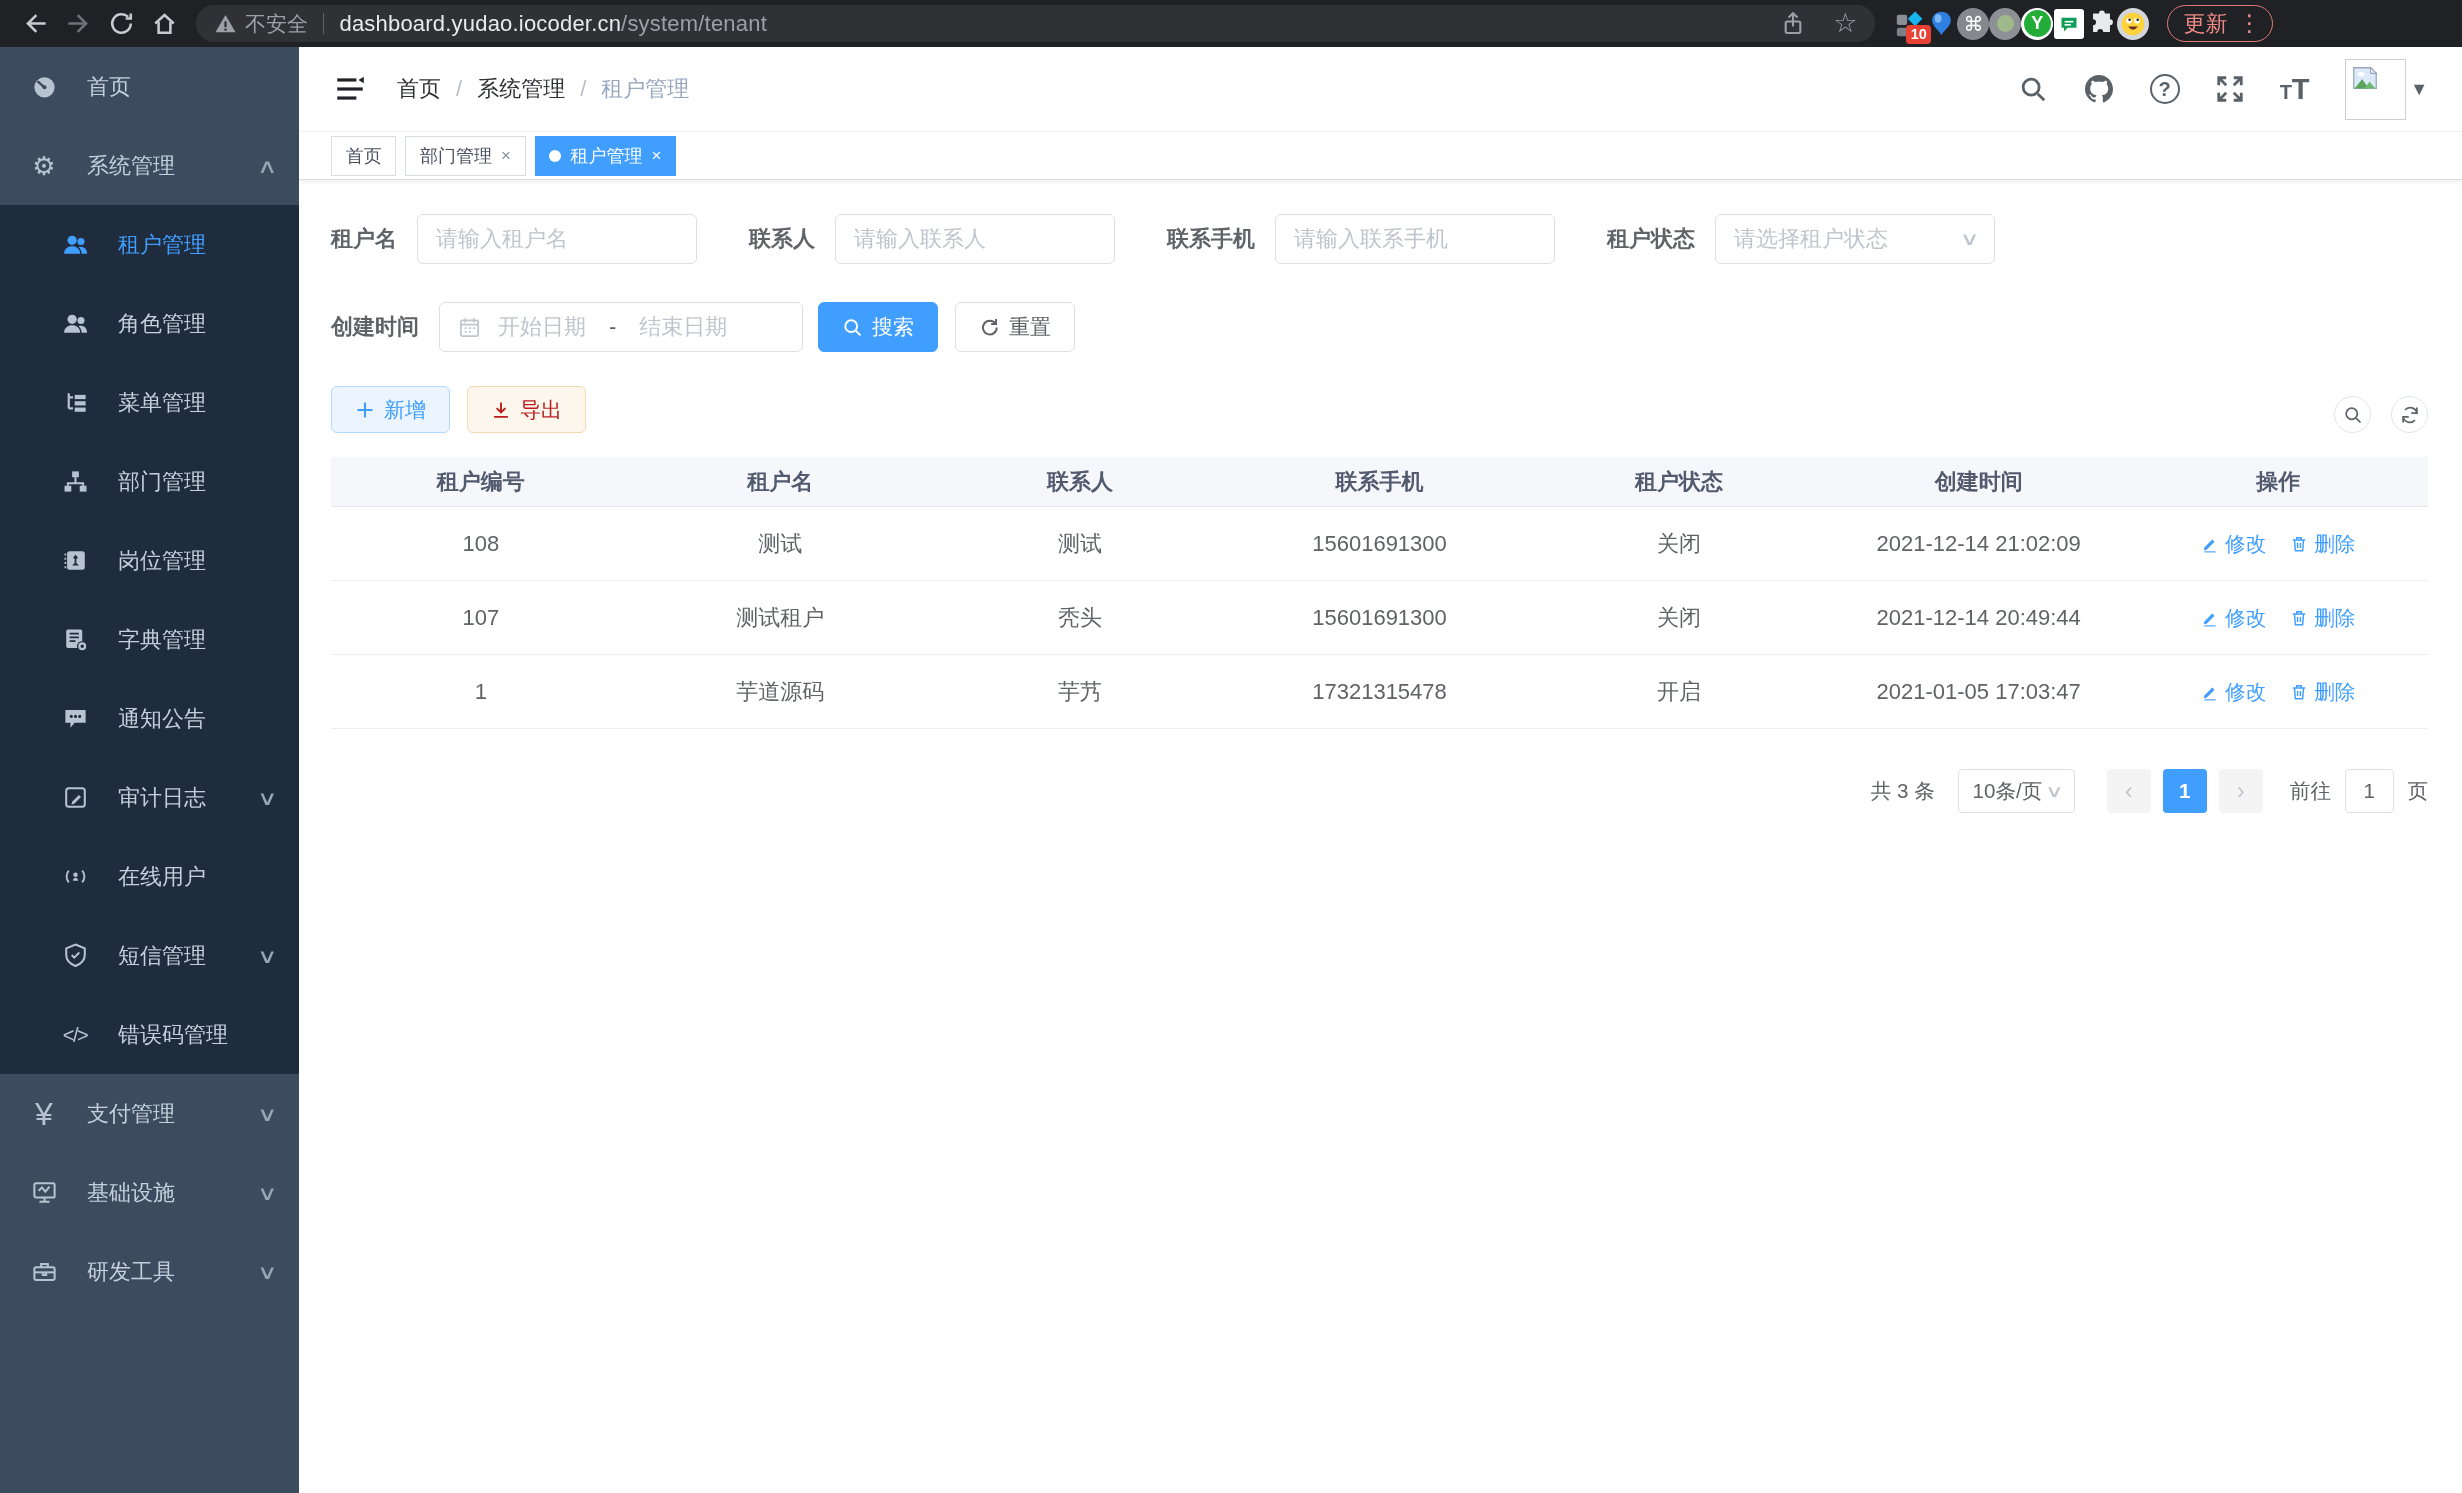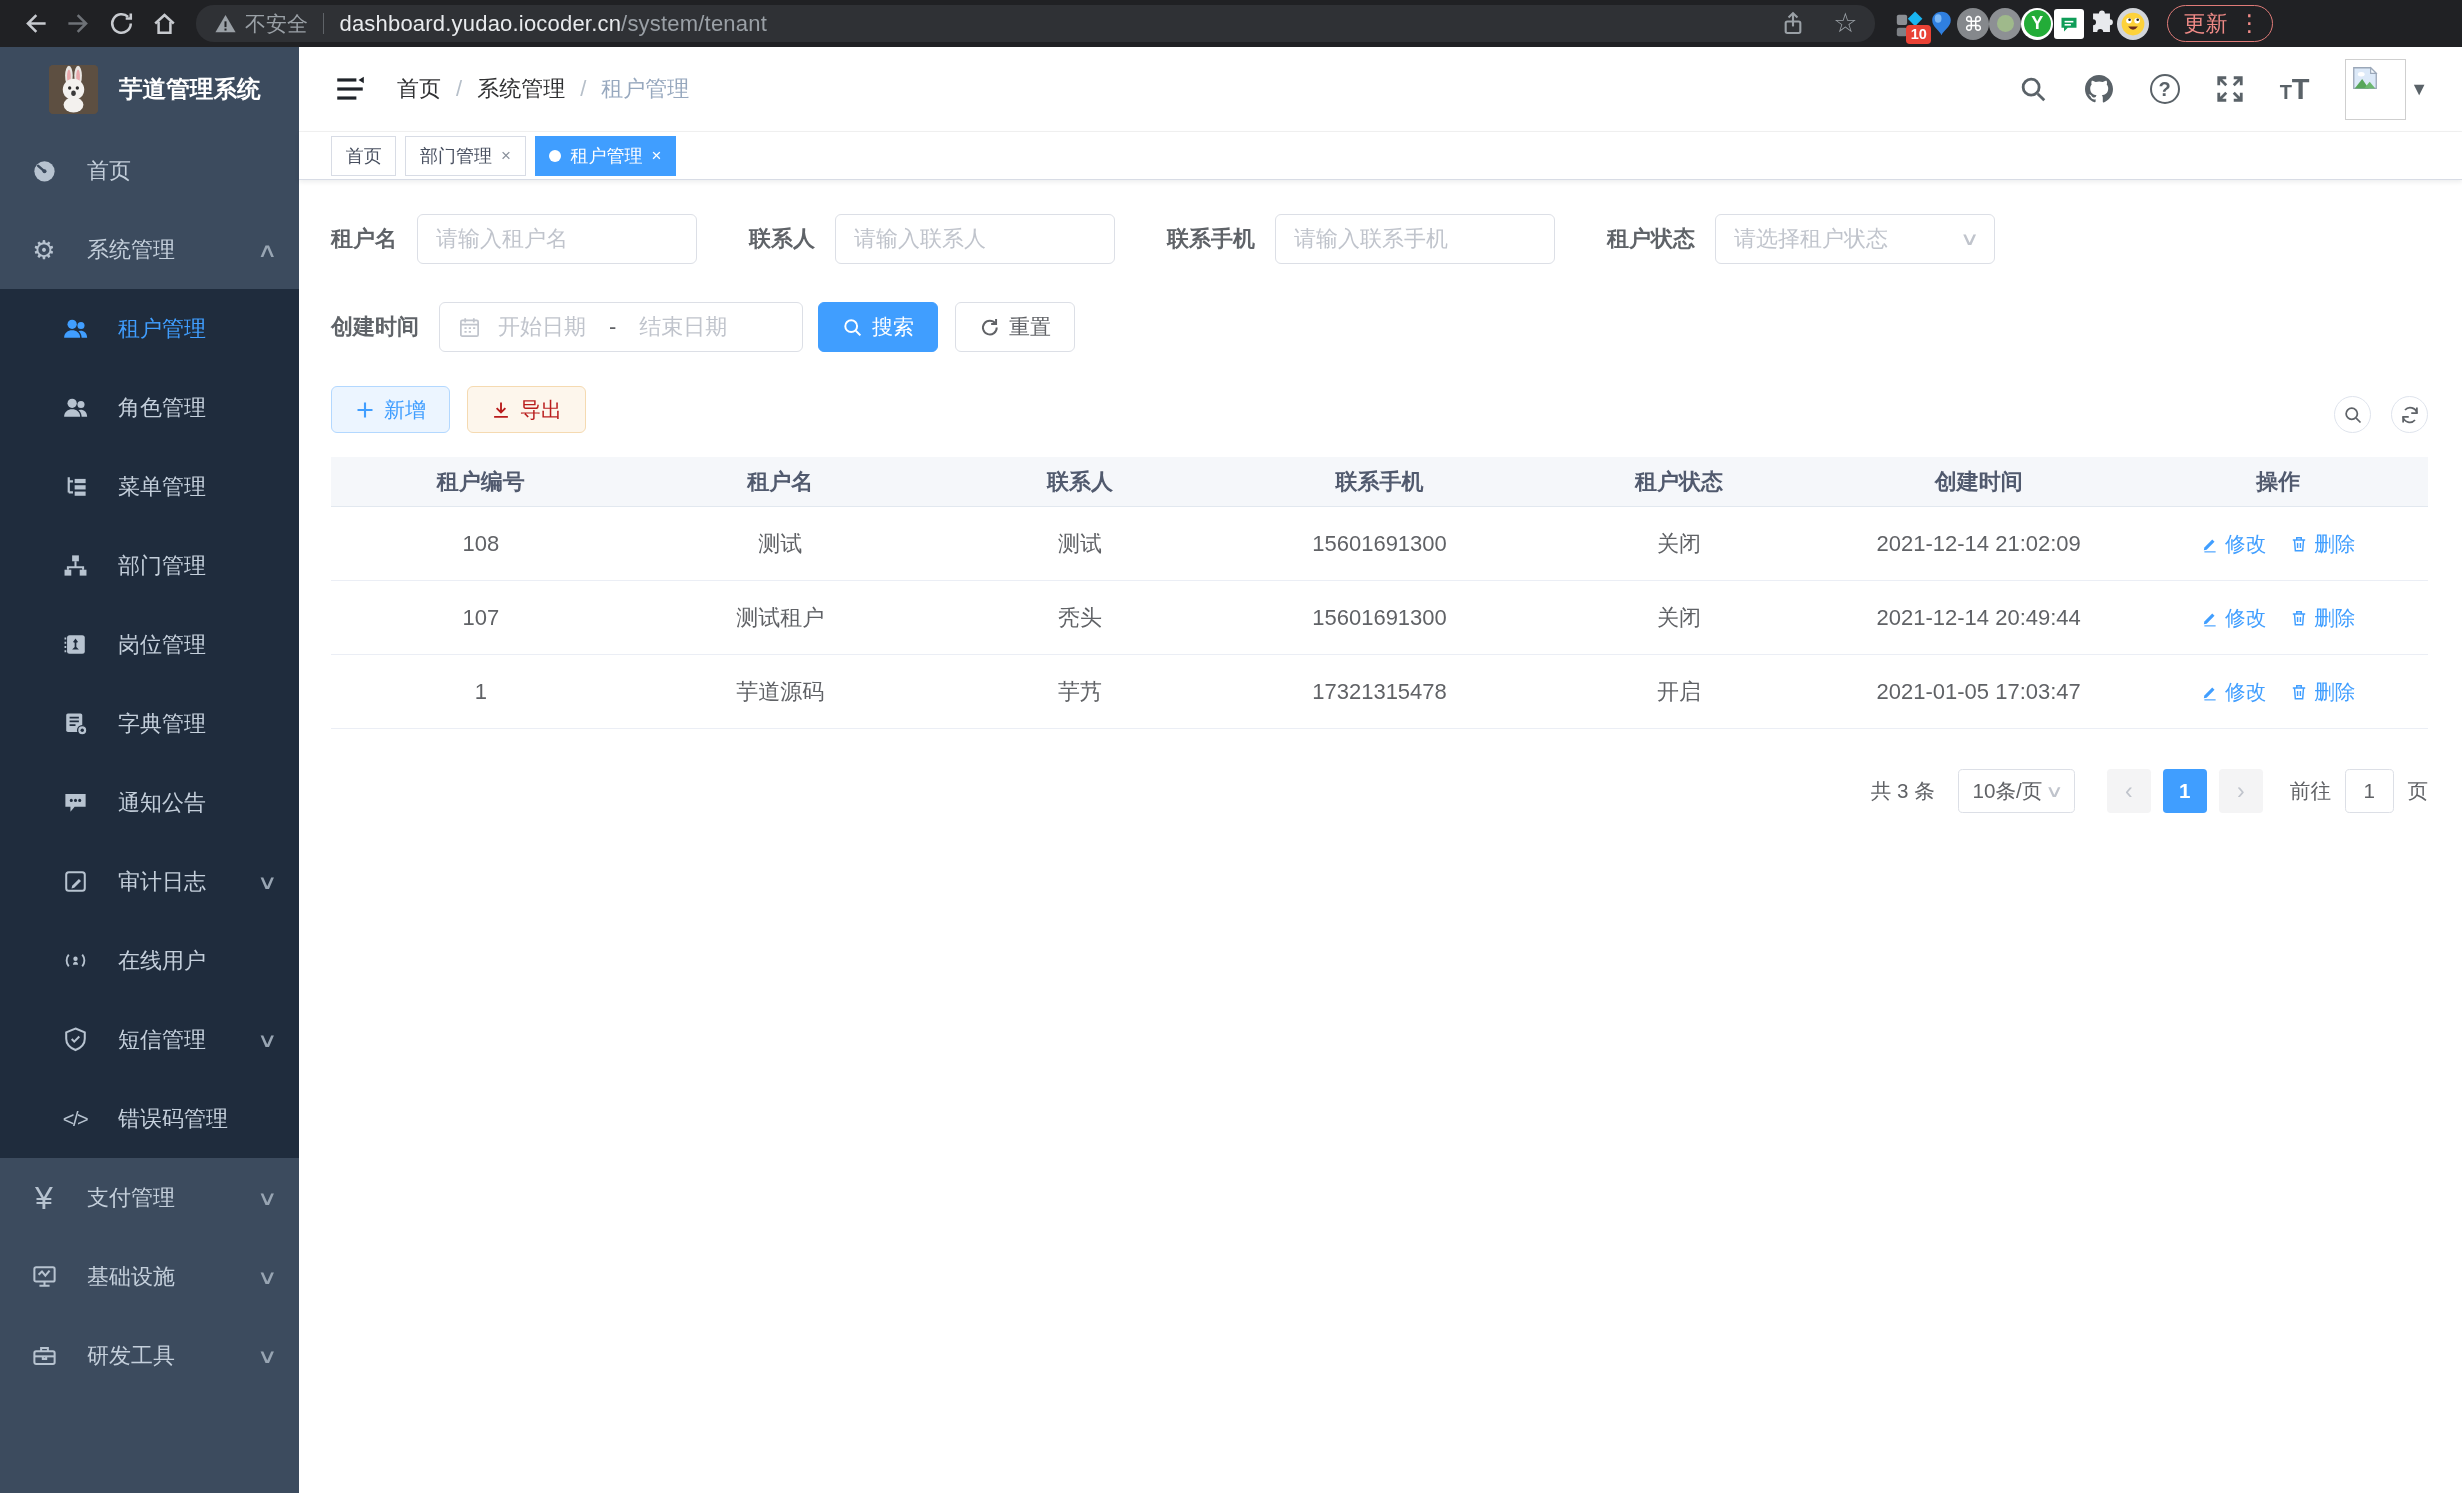--- a/index.html
+++ b/index.html
@@ -233,37 +233,20 @@
 
     <div class="update-pill">
       <span>更新</span>
       <span class="kebab">⋮</span>
     </div>
   </div>
 
   <div class="app">
 
     <div class="sidebar">
-      <div class="logo-row">
-        <span class="logo-img">
-          <svg class="ic" width="49" height="49" viewBox="0 0 64 64">
-              <rect width="64" height="64" fill="#5d4f41"></rect>
-              <ellipse cx="26" cy="14" rx="5" ry="13" fill="#e9e6e2"></ellipse>
-              <ellipse cx="38" cy="14" rx="5" ry="13" fill="#e9e6e2"></ellipse>
-              <ellipse cx="26" cy="15" rx="2.4" ry="9" fill="#e8a8ab"></ellipse>
-              <ellipse cx="38" cy="15" rx="2.4" ry="9" fill="#e8a8ab"></ellipse>
-              <circle cx="32" cy="32" r="14" fill="#f3f1ee"></circle>
-              <ellipse cx="32" cy="52" rx="13" ry="10" fill="#f3f1ee"></ellipse>
-              <circle cx="27" cy="30" r="2.2" fill="#2a2a2a"></circle>
-              <circle cx="37" cy="30" r="2.2" fill="#2a2a2a"></circle>
-              <ellipse cx="32" cy="37" rx="3" ry="3.6" fill="#3a3a3a"></ellipse>
-            </svg>
-        </span>
-        <span class="logo-title">芋道管理系统</span>
-      </div>
 
       <div class="menu-item">
         <span class="mi-icon">
           <svg class="ic" width="27" height="27" viewBox="0 0 32 32">
               <circle cx="16" cy="17" r="12" fill="currentColor"></circle>
               <line x1="16" y1="17" x2="8.5" y2="10.5" stroke="#3c4b5e" stroke-width="3" stroke-linecap="round"></line>
               <circle cx="16" cy="17" r="2.4" fill="#3c4b5e"></circle>
             </svg>
         </span>
         <span>首页</span>

